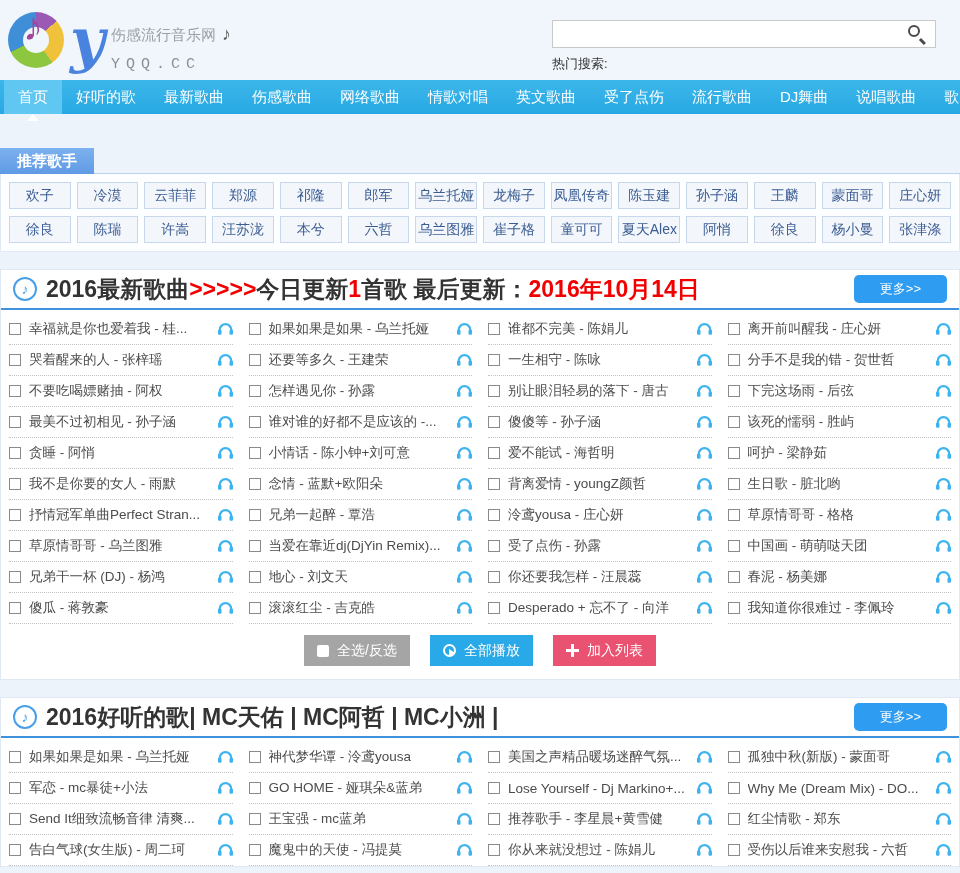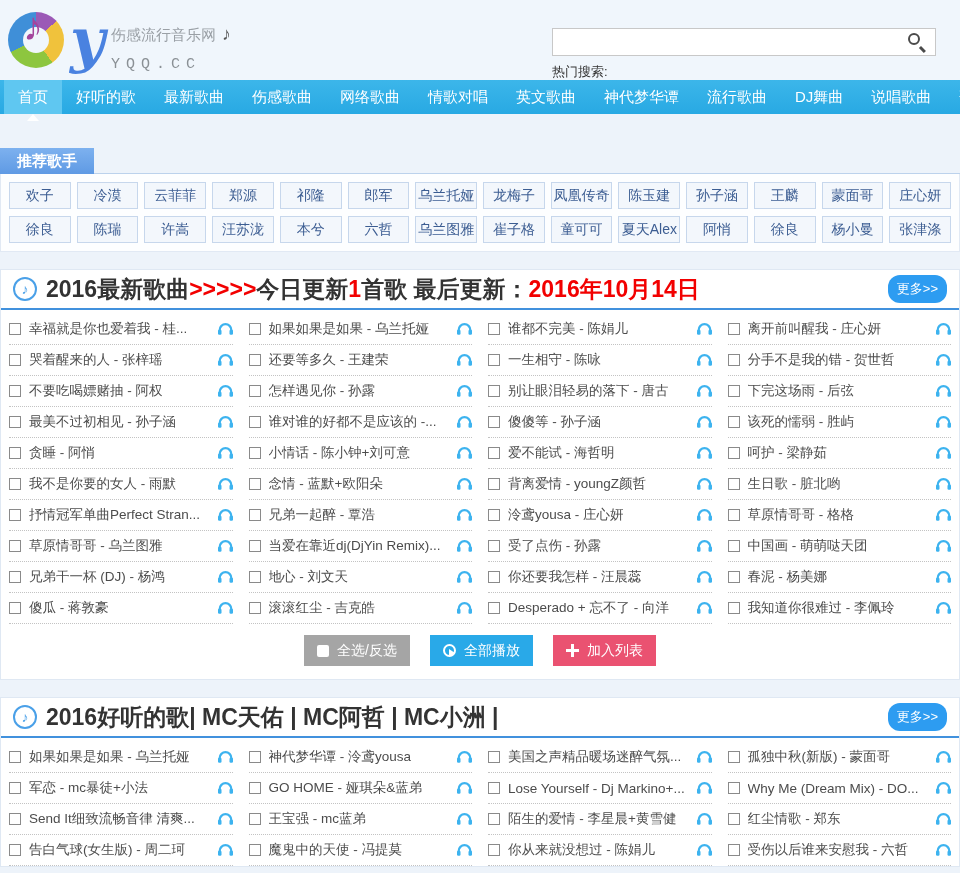--- a/index.html
+++ b/index.html
@@ -22,21 +22,21 @@
   .logo-note{ position:absolute; left:15px; top:-6px; z-index:2; font-size:40px; line-height:1;
     color:#a4459d; font-weight:normal; font-style:normal; }
   .logo-y{ font-family:"DejaVu Serif",serif; font-style:italic; font-weight:bold;
     font-size:60px; line-height:64px; color:#4a82e0; margin:0 6px 0 6px; }
   .logo-texts{ display:flex; flex-direction:column; padding-top:16px; }
   .site-name{ color:#9aa0a6; font-size:15px; }
   .site-name .note2{ color:#555; font-size:18px; margin-left:6px; font-weight:normal; }
   .site-domain{ color:#8a9095; font-size:15px; letter-spacing:6px; margin-top:11px;
     font-family:"Liberation Mono","DejaVu Sans Mono",monospace; }
 
-  .search-area{ position:absolute; top:28px; right:24px; width:384px; }
+  .search-area{ position:absolute; top:20px; right:24px; width:384px; }
   .search-box{ display:flex; height:28px; background:#fff; border:1px solid #c8c8c8; }
   .search-box input{ flex:1; border:none; outline:none; background:transparent; padding:0 8px; font-size:14px; }
   .search-btn{ width:34px; background:transparent; border:none; position:relative; cursor:pointer; }
   .mag-icon{ position:absolute; left:7px; top:4px; width:12px; height:12px;
     border:2px solid #4a4a4a; border-radius:50%; display:block; }
   .mag-icon::after{ content:""; position:absolute; left:11px; top:11px; width:7px; height:3px;
     background:#4a4a4a; transform:rotate(45deg); transform-origin:0 0; }
   .hot-search{ margin-top:7px; font-size:13px; color:#333; }
 
   
@@ -60,22 +60,22 @@
     white-space:nowrap; overflow:hidden; cursor:pointer; }
 
   
   .song-box{ margin-top:17px; background:#fff; border:1px solid #dfe8f3; }
   .box-header{ display:flex; align-items:center; height:40px; padding:0 12px; border-bottom:2px solid #4191dd; }
   .note-icon{ width:24px; height:24px; border:2px solid #4aa0e8; border-radius:50%; color:#4aa0e8;
     display:flex; align-items:center; justify-content:center; flex:none; }
   .note-icon b{ font-size:14px; font-weight:bold; line-height:1; }
   .box-title{ font-size:23px; color:#333; font-weight:bold; margin:0 0 0 9px; white-space:nowrap; }
   .box-title .red{ color:#f20000; font-style:normal; }
-  .more-btn{ margin-left:auto; background:#2d9cf1; color:#fff; font-size:13px; padding:5px 9px;
-    border-radius:12px; cursor:pointer; flex:none; }
+  .more-btn{ margin-left:auto; background:#2d9cf1; color:#fff; font-size:13px; padding:5px 26px;
+    border-radius:5px; cursor:pointer; flex:none; }
 
   .song-list{ list-style:none; margin:4px 0 0; padding:0; display:flex; flex-wrap:wrap; }
   .song-item{ width:calc(25% - 16px); margin:0 8px; height:31px; display:flex; align-items:center;
     border-bottom:1px dotted #c3c3c3; }
   .cb{ width:12px; height:12px; border:1px solid #8a8a8a; background:#fff; margin-right:8px; flex:none; cursor:pointer; }
   .song-link{ flex:1; font-size:13.5px; color:#4c4c4c; white-space:nowrap; overflow:hidden;
     text-overflow:ellipsis; margin-right:4px; cursor:pointer; }
   .listen{ flex:none; display:flex; cursor:pointer; }
 
   .actions{ display:flex; justify-content:center; gap:20px; padding:11px 0 13px; }
@@ -119,21 +119,21 @@
 
 <nav class="main-nav">
   <div class="nav-list">
       <a class="nav-item active">首页</a>
       <a class="nav-item">好听的歌</a>
       <a class="nav-item">最新歌曲</a>
       <a class="nav-item">伤感歌曲</a>
       <a class="nav-item">网络歌曲</a>
       <a class="nav-item">情歌对唱</a>
       <a class="nav-item">英文歌曲</a>
-      <a class="nav-item">神代梦华谭</a>
+      <a class="nav-item">受了点伤</a>
       <a class="nav-item">流行歌曲</a>
       <a class="nav-item">DJ舞曲</a>
       <a class="nav-item">说唱歌曲</a>
       <a class="nav-item">歌曲排行榜</a>
     </div>
 </nav>
 
 <section class="singers-box">
   <div class="tab-row">
     <span class="tab">推荐歌手</span>
@@ -754,21 +754,21 @@
       <span class="listen">
         <svg width="15" height="12" viewBox="0 0 15 12">
             <path d="M1.7 11 V7 a5.8 5.8 0 0 1 11.6 0 V11" fill="none" stroke="#3db3ef" stroke-width="2.2"></path>
             <rect x="0" y="6.7" width="3.5" height="5" rx="1.2" fill="#3db3ef"></rect>
             <rect x="11.5" y="6.7" width="3.5" height="5" rx="1.2" fill="#3db3ef"></rect>
           </svg>
       </span>
     </li>
       <li class="song-item">
       <span class="cb"></span>
-      <a class="song-link">陌生的爱情 - 李星晨+黄雪健</a>
+      <a class="song-link">推荐歌手 - 李星晨+黄雪健</a>
       <span class="listen">
         <svg width="15" height="12" viewBox="0 0 15 12">
             <path d="M1.7 11 V7 a5.8 5.8 0 0 1 11.6 0 V11" fill="none" stroke="#3db3ef" stroke-width="2.2"></path>
             <rect x="0" y="6.7" width="3.5" height="5" rx="1.2" fill="#3db3ef"></rect>
             <rect x="11.5" y="6.7" width="3.5" height="5" rx="1.2" fill="#3db3ef"></rect>
           </svg>
       </span>
     </li>
       <li class="song-item">
       <span class="cb"></span>

